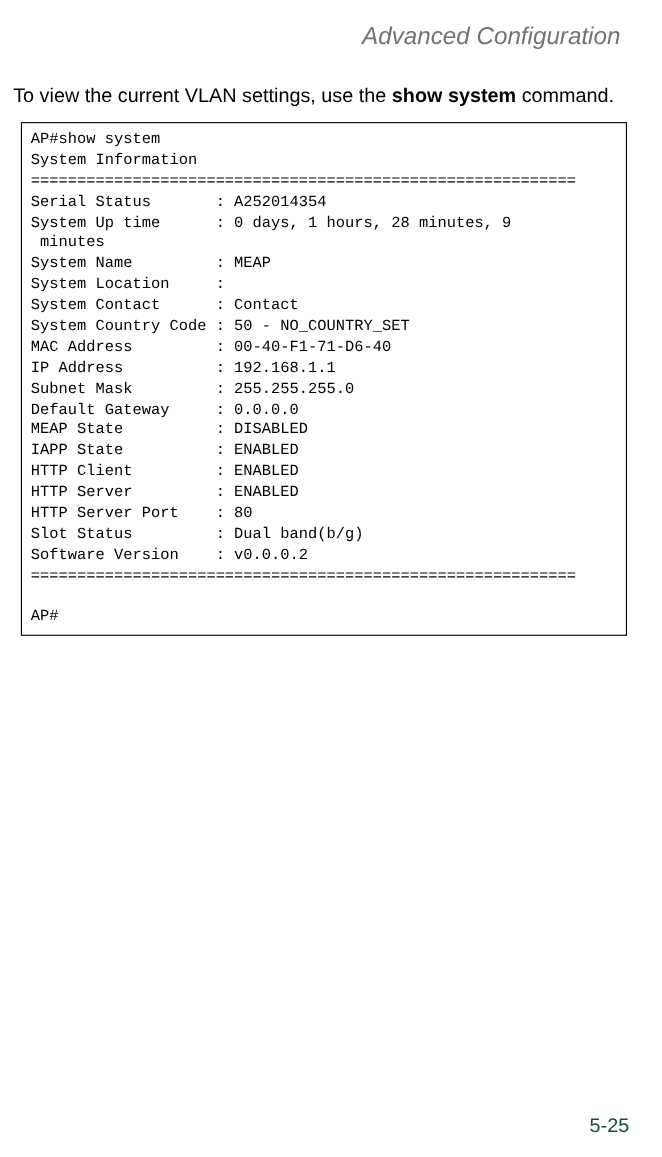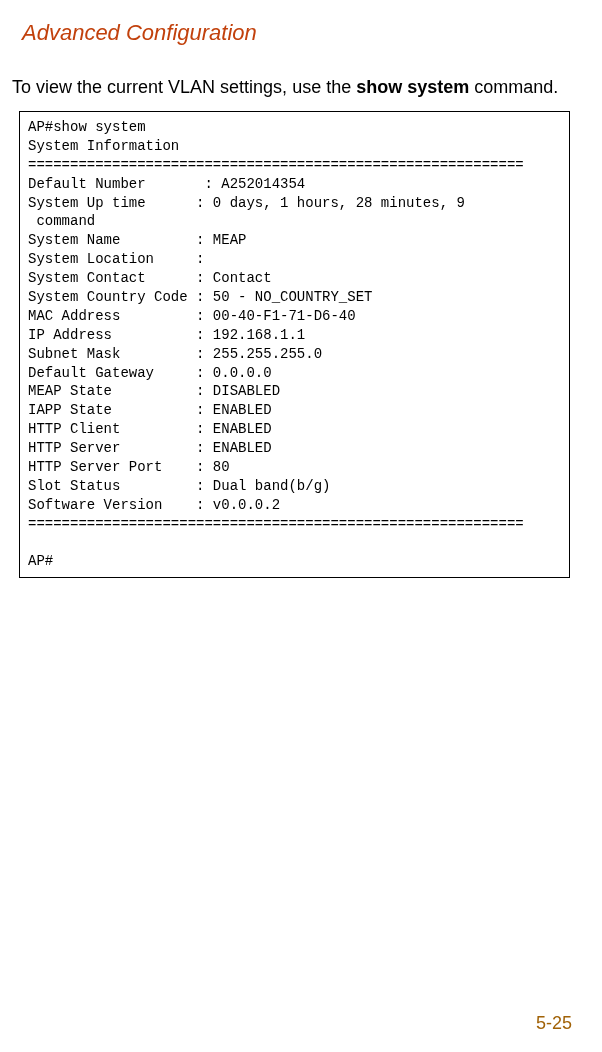--- a/index.html
+++ b/index.html
@@ -9,24 +9,24 @@
     }
     body {
       width: 602px;
       height: 1052px;
       background: #fff;
       font-family: Arial, Helvetica, sans-serif;
       position: relative;
       padding: 20px 30px 0 22px;
     }
     .header-title {
-      text-align: left;
+      text-align: right;
       font-style: italic;
       font-size: 22px;
-      color: #c2410c;
+      color: #737373;
       margin-bottom: 28px;
       margin-right: 8px;
     }
     .body-text {
       font-size: 18px;
       color: #000;
       line-height: 1.5;
       margin-bottom: 10px;
       margin-left: -10px;
     }
@@ -43,38 +43,38 @@
       color: #000;
       overflow: hidden;
       margin-left: -3px;
       margin-right: 2px;
     }
     .page-number {
       position: absolute;
       bottom: 18px;
       right: 30px;
       font-size: 18px;
-      color: #a16207;
+      color: #14532d;
     }
   </style>
 </head>
 <body>
 
 <div class="header-title">Advanced Configuration</div>
 
 <div class="body-text">
   <span>To view the current VLAN settings, use the </span><span class="bold">show system</span><span> command.</span>
 </div>
 
 <div class="terminal-box"><span>AP#show system</span>
 <span>System Information</span>
 <span>===========================================================</span>
-<span>Default Number       : A252014354</span>
+<span>Serial Status       : A252014354</span>
 <span>System Up time      : 0 days, 1 hours, 28 minutes, 9 </span>
-<span> command</span>
+<span> minutes</span>
 <span>System Name         : MEAP</span>
 <span>System Location     : </span>
 <span>System Contact      : Contact</span>
 <span>System Country Code : 50 - NO_COUNTRY_SET</span>
 <span>MAC Address         : 00-40-F1-71-D6-40</span>
 <span>IP Address          : 192.168.1.1</span>
 <span>Subnet Mask         : 255.255.255.0</span>
 <span>Default Gateway     : 0.0.0.0</span>
 <span>MEAP State          : DISABLED</span>
 <span>IAPP State          : ENABLED</span>

